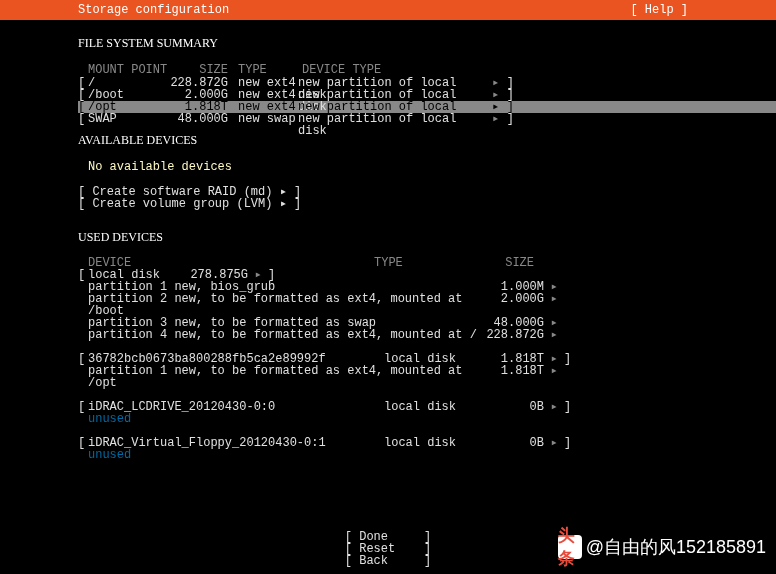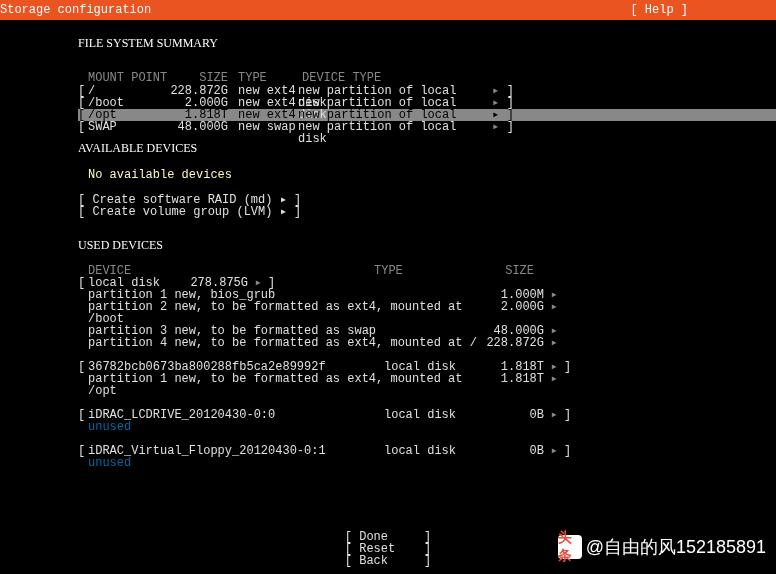--- a/index.html
+++ b/index.html
@@ -20,20 +20,21 @@
     .header-bar {
       background: #e95420;
       color: #fff;
       padding: 3px 0;
       display: flex;
       justify-content: space-between;
       height: 20px;
       line-height: 14px;
     }
     .header-title {
+      padding-left: 78px;
     }
     .header-help {
       padding-right: 88px;
       cursor: pointer;
     }
     .content {
       padding: 8px 0 0 78px;
     }
     .section-title {
       color: #fff;
@@ -179,27 +180,27 @@
     }
     .watermark-icon {
       width: 24px;
       height: 24px;
       background: #fff;
       border-radius: 4px;
       display: inline-flex;
       align-items: center;
       justify-content: center;
       color: #e74c3c;
-      font-size: 14px;
+      font-size: 17px;
       font-weight: bold;
     }
     .head-mount { display:inline-block; width:80px; }
     .head-size { display:inline-block; width:60px; text-align:right; }
     .head-type { display:inline-block; width:50px; padding-left:10px; }
-    .head-devtype { display:inline-block; padding-left:24px;margin-top:8px; }
+    .head-devtype { display:inline-block; padding-left:24px; }
   </style>
 </head>
 <body>
 
 <div class="header-bar">
   <span class="header-title">Storage configuration</span>
   <span class="header-help">[ Help ]</span>
 </div>
 
 <div class="content">

